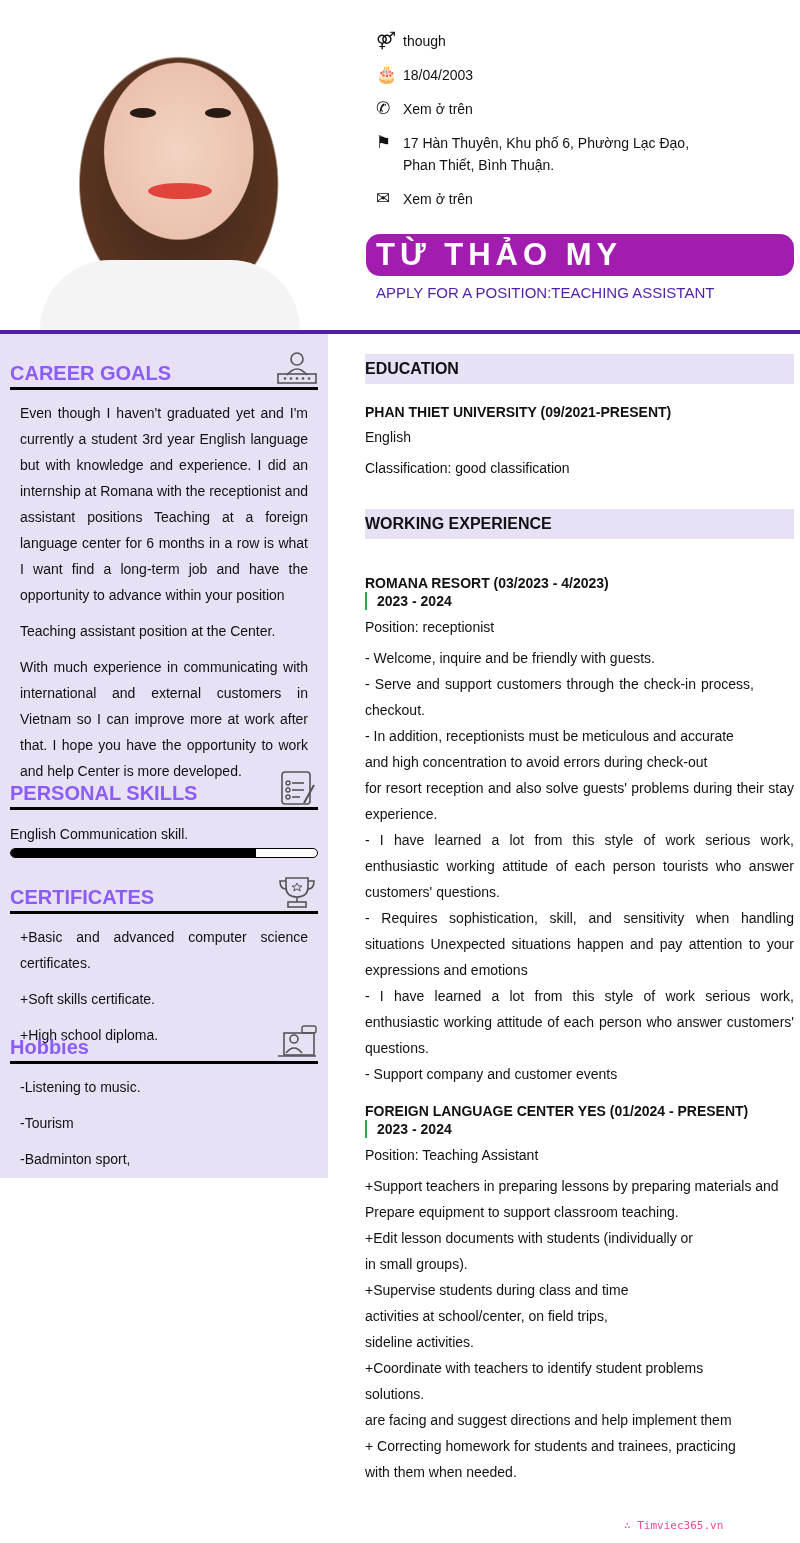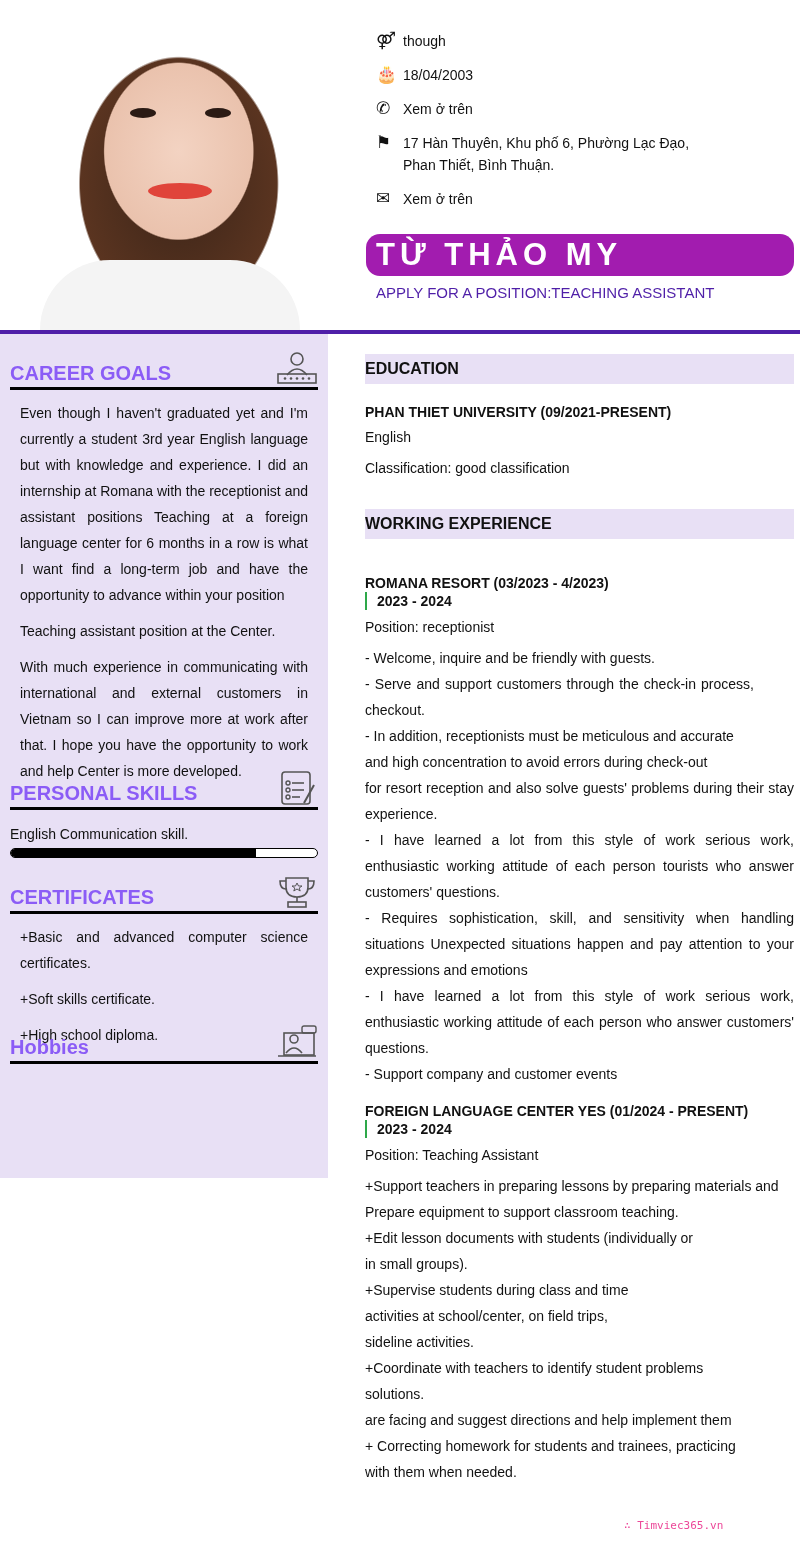--- a/index.html
+++ b/index.html
@@ -148,20 +148,25 @@
 <div class="side-section" style="top:1026px">
   <div class="side-head">
     <span class="title">Hobbies</span>
     <svg class="hicon" viewBox="0 0 42 34">
       <rect x="8" y="8" width="30" height="22" fill="none" stroke="#555" stroke-width="1.6"></rect>
       <rect x="26" y="1" width="14" height="7" rx="2" fill="none" stroke="#555" stroke-width="1.4"></rect>
       <circle cx="18" cy="14" r="4" fill="none" stroke="#555" stroke-width="1.6"></circle>
       <path d="M10 28 Q18 18 26 28" fill="none" stroke="#555" stroke-width="1.6"></path>
       <line x1="2" y1="31" x2="40" y2="31" stroke="#555" stroke-width="1.6"></line>
     </svg>
+  </div>
+  <div class="side-body" style="margin-top:1px">
+    <p>-Listening to music.</p>
+    <p>-Tourism</p>
+    <p>-Badminton sport,</p>
   </div>
 </div>
 
 <div class="main" style="top:354px">
   <div class="main-head">EDUCATION</div>
   <div class="sub-bold" style="margin-top:20px">PHAN THIET UNIVERSITY (09/2021-PRESENT)</div>
   <div class="para" style="margin-top:4px">English</div>
   <div class="para" style="margin-top:5px">Classification: good classification</div>
 </div>
 

